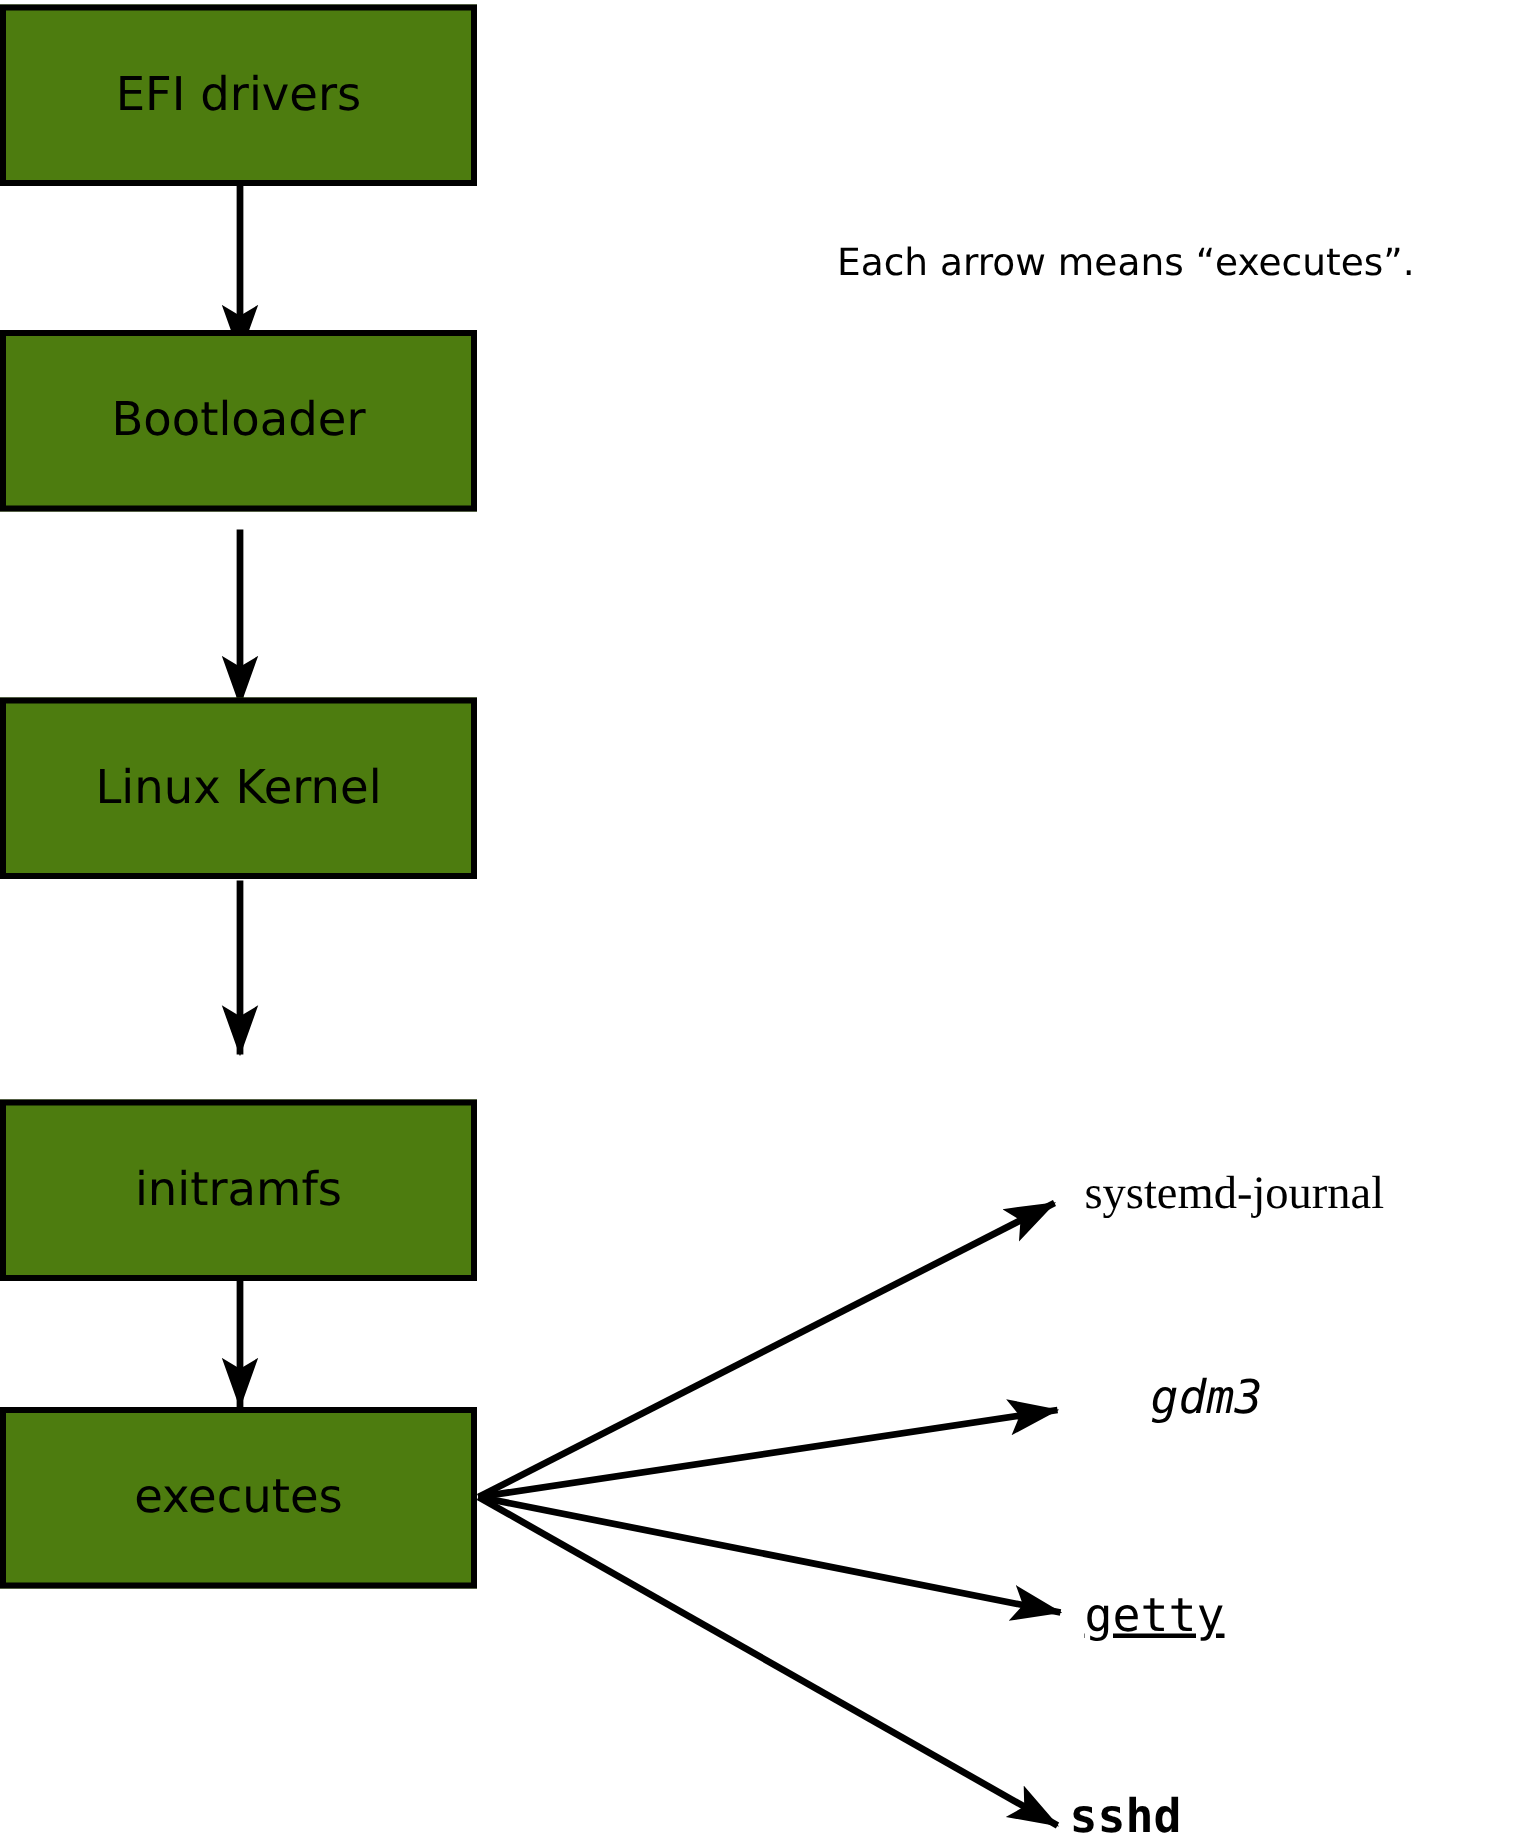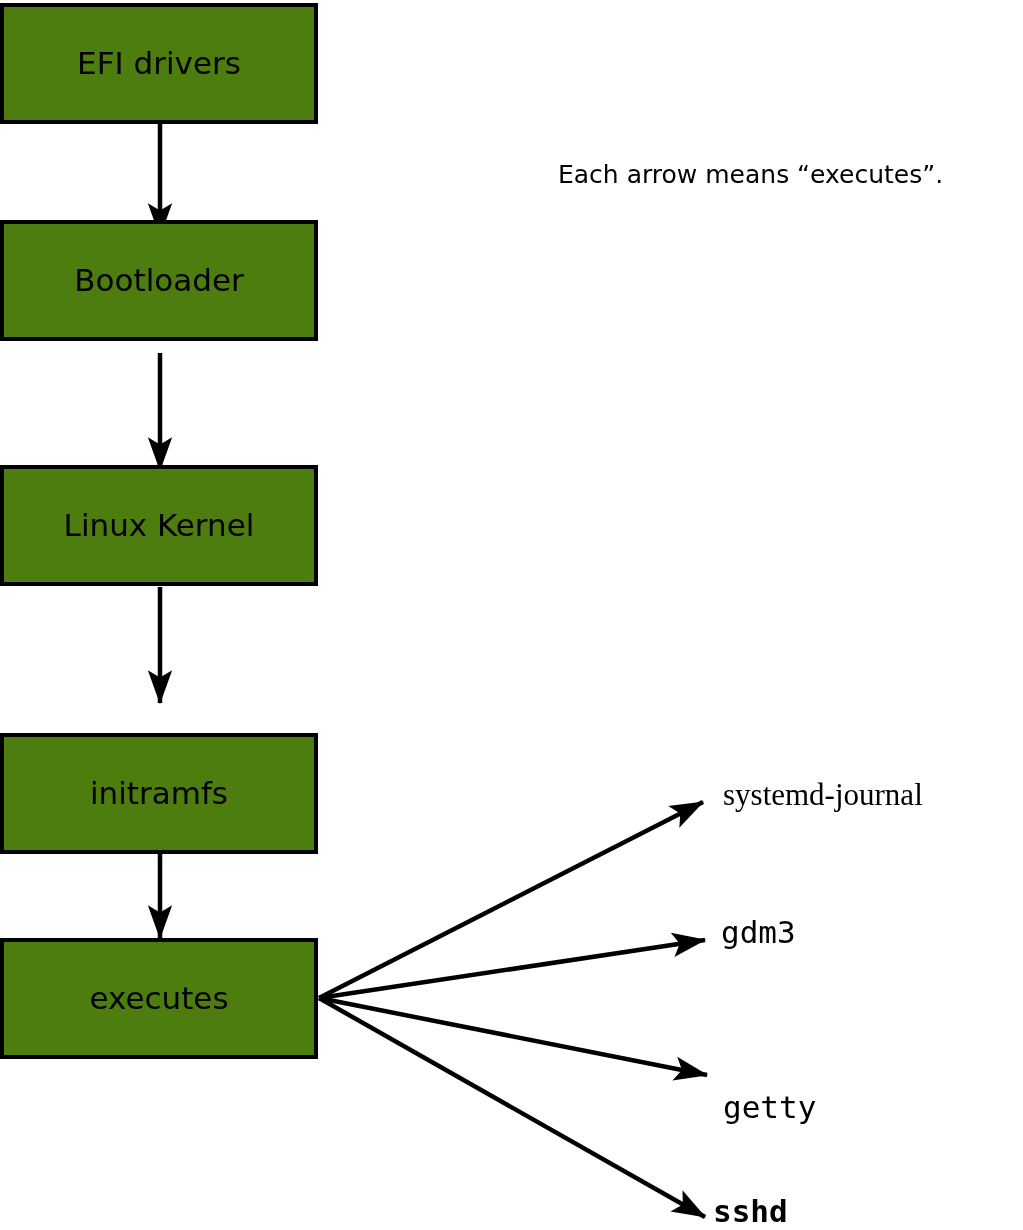--- a/index.html
+++ b/index.html
@@ -56,22 +56,22 @@
     white-space: nowrap;
   }
   .proc-label {
     position: absolute;
     font-family: "DejaVu Sans Mono", monospace;
     font-size: 31px;
     line-height: 1;
     white-space: nowrap;
   }
   .proc-1 { left: 723px; top: 779px; font-family: Liberation Serif, serif; }
-  .proc-2 { left: 721px; top: 917px; }
-  .proc-3 { left: 723px; top: 1092px; }
+  .proc-2 { left: 767px; top: 917px; font-style: italic; }
+  .proc-3 { left: 723px; top: 1062px; text-decoration: underline; }
   .proc-4 { left: 713px; top: 1196px; font-weight: bold; }
 </style>
 </head>
 <body>
 
 <div class="canvas">
 
   <svg class="arrows-layer" viewBox="0 0 1023 1230" xmlns="http://www.w3.org/2000/svg">
     <defs>
       <marker id="arrowhead" viewBox="0 0 14 10" refX="13.5" refY="5" markerWidth="34" markerHeight="30" markerUnits="userSpaceOnUse" orient="auto">

